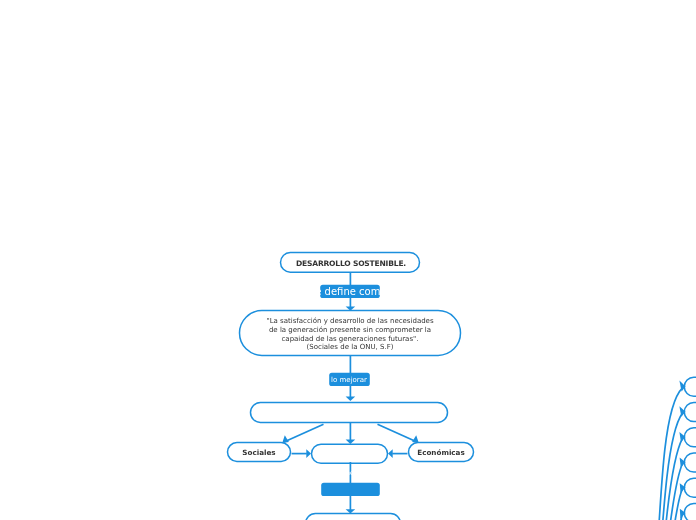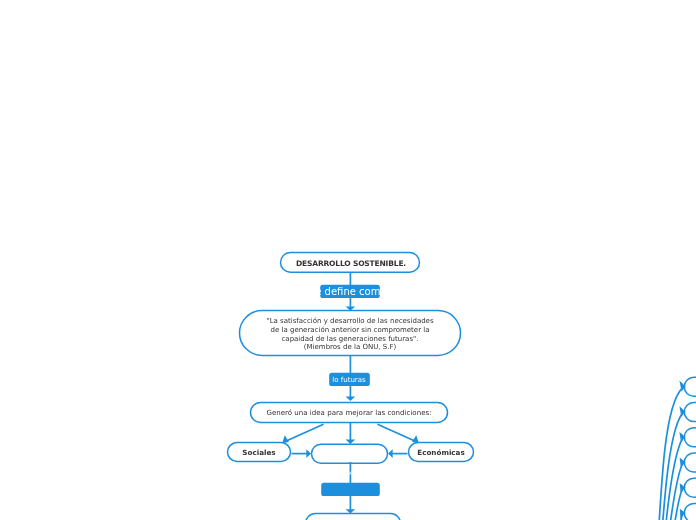--- a/index.html
+++ b/index.html
@@ -78,28 +78,27 @@
       <polygon points="685.6,512.9 679.8,508.7 680.4,518.4"></polygon>
     </g>
   </svg>
 
   <div class="txt bold" style="left:281px;top:253.5px;width:140px;height:21px;font-size:7.55px;letter-spacing:-0.2px;">DESARROLLO SOSTENIBLE.</div>
 
   <div class="txt white" style="left:320px;top:285.5px;width:60px;height:13px;font-size:10px;">se define como:</div>
 
   <div class="txt block" style="left:239px;top:311.5px;width:222px;height:46px;font-size:7px;">
     <span>"La satisfacción y desarrollo de las necesidades</span>
-    <span>de la generación anterior sin comprometer la</span>
+    <span>de la generación presente sin comprometer la</span>
     <span>capaidad de las generaciones futuras".</span>
-    <span>(Miembros de la ONU, S.F)</span>
+    <span>(Sociales de la ONU, S.F)</span>
   </div>
 
-  <div class="txt white" style="left:328px;top:373.5px;width:42px;height:13px;font-size:7px;">lo futuras</div>
+  <div class="txt white" style="left:328px;top:373.5px;width:42px;height:13px;font-size:7px;">lo mejorar</div>
 
-  <div class="txt" style="left:250px;top:403px;width:198px;height:21px;font-size:7.05px;">Generó una idea para mejorar las condiciones:</div>
 
   <div class="txt bold" style="left:227px;top:443.5px;width:64px;height:20px;font-size:7.2px;">Sociales</div>
 
 
   <div class="txt bold" style="left:408px;top:443.5px;width:66px;height:20px;font-size:7.2px;">Económicas</div>
 
   <div class="txt white" style="left:321px;top:467px;width:59px;height:13px;font-size:6.6px;">y por medio de:</div>
 
 </div>
 

